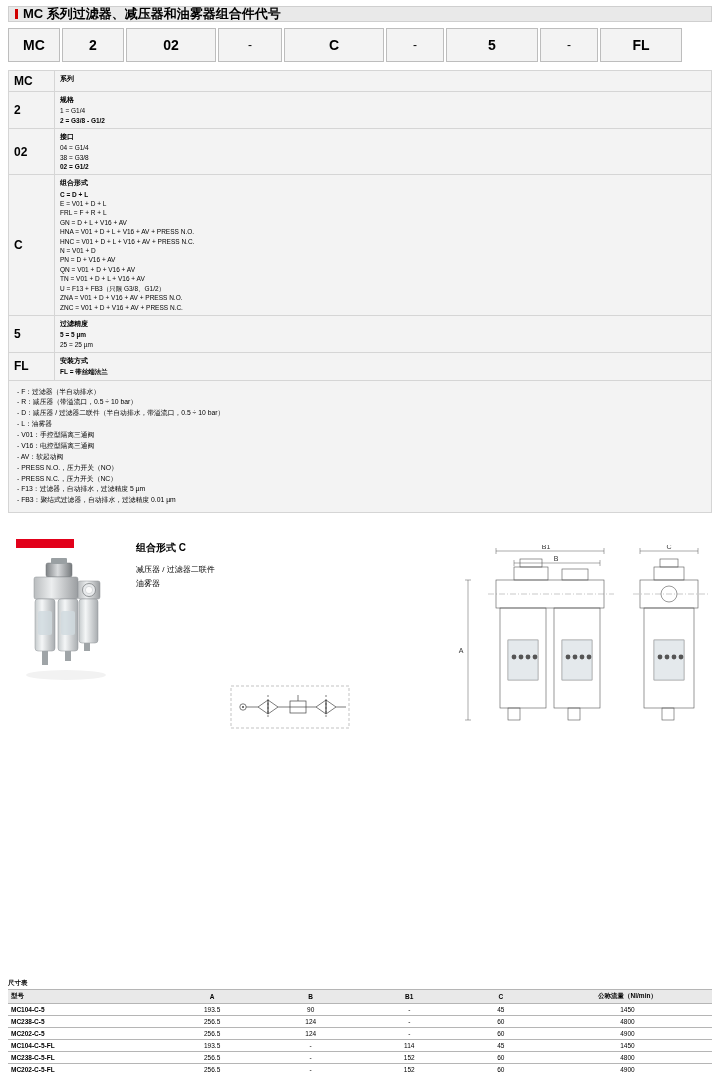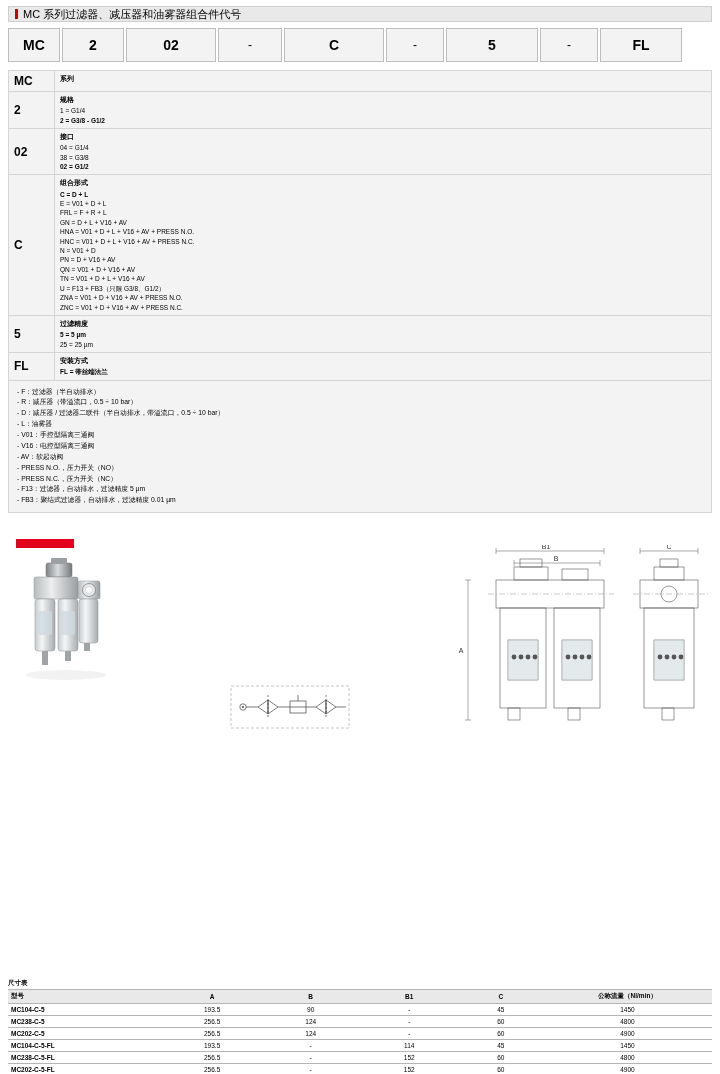--- a/index.html
+++ b/index.html
@@ -21,21 +21,21 @@
     background: #e9e9e9;
     border: 1px solid #cfcfcf;
     height: 16px;
     display: flex;
     align-items: center;
     padding-left: 6px;
   }
   .title-bar .redmark {
     width: 3px; height: 10px; background: #d00000; margin-right: 5px;
   }
-  .title-bar .t { font-size: 11px; font-weight: normal; color: #000; }
+  .title-bar .t { font-size: 13px; font-weight: bold; color: #000; }
 
   
   .code-row { display: flex; gap: 0; margin: 4px 0 8px 0; }
   .code-cell {
     border: 1px solid #bdbdbd;
     background: #f3f3f3;
     height: 34px;
     display: flex;
     align-items: center;
     justify-content: center;
@@ -233,20 +233,25 @@
 
       <rect x="20" y="60" width="14" height="24" rx="2" fill="#cfd9de" opacity="0.8"></rect>
       <rect x="43" y="60" width="14" height="24" rx="2" fill="#cfd9de" opacity="0.8"></rect>
 
       <rect x="24" y="100" width="6" height="14" fill="#9fa4a7"></rect>
       <rect x="47" y="100" width="6" height="10" fill="#9fa4a7"></rect>
       <rect x="66" y="92" width="6" height="8" fill="#9fa4a7"></rect>
       <ellipse cx="48" cy="124" rx="40" ry="5" fill="#f2f2f2"></ellipse>
     </svg>
 
+    <div class="mid-text">
+      <div class="h">组合形式 C</div>
+      <div class="s">减压器 / 过滤器二联件</div>
+      <div class="s">油雾器</div>
+    </div>
 
     <svg class="schematic" viewBox="0 0 120 44">
       <rect x="1" y="1" width="118" height="42" fill="none" stroke="#9a9a9a" stroke-width="0.6" stroke-dasharray="3 2"></rect>
       <circle cx="13" cy="22" r="3.2" fill="none" stroke="#444" stroke-width="0.7"></circle>
       <circle cx="13" cy="22" r="1" fill="#444"></circle>
       <line x1="16" y1="22" x2="28" y2="22" stroke="#444" stroke-width="0.7"></line>
       <polygon points="28,22 38,15 38,29" fill="none" stroke="#444" stroke-width="0.7"></polygon>
       <polygon points="48,22 38,15 38,29" fill="none" stroke="#444" stroke-width="0.7"></polygon>
       <line x1="38" y1="10" x2="38" y2="34" stroke="#444" stroke-width="0.7" stroke-dasharray="2 2"></line>
       <line x1="48" y1="22" x2="60" y2="22" stroke="#444" stroke-width="0.7"></line>

